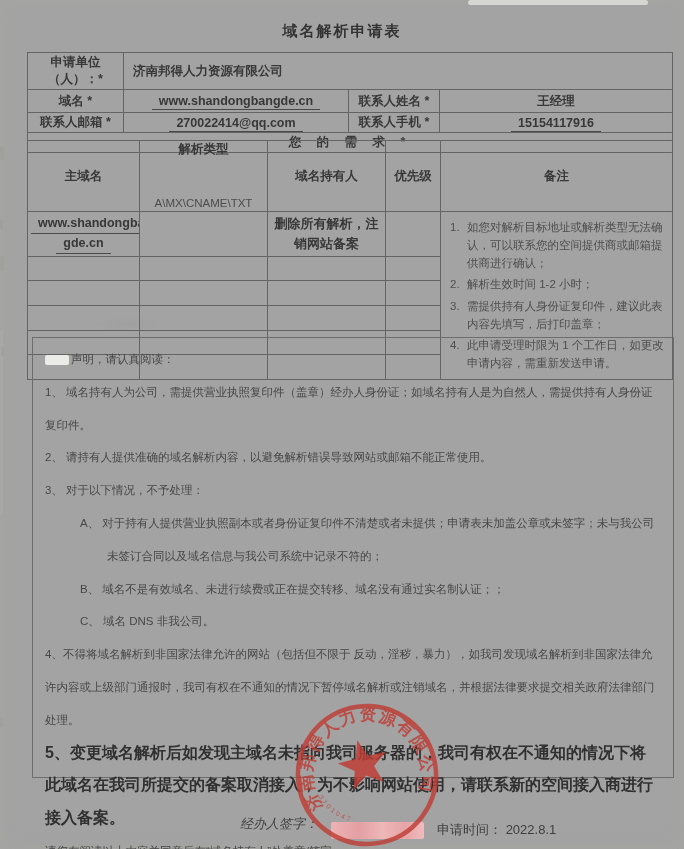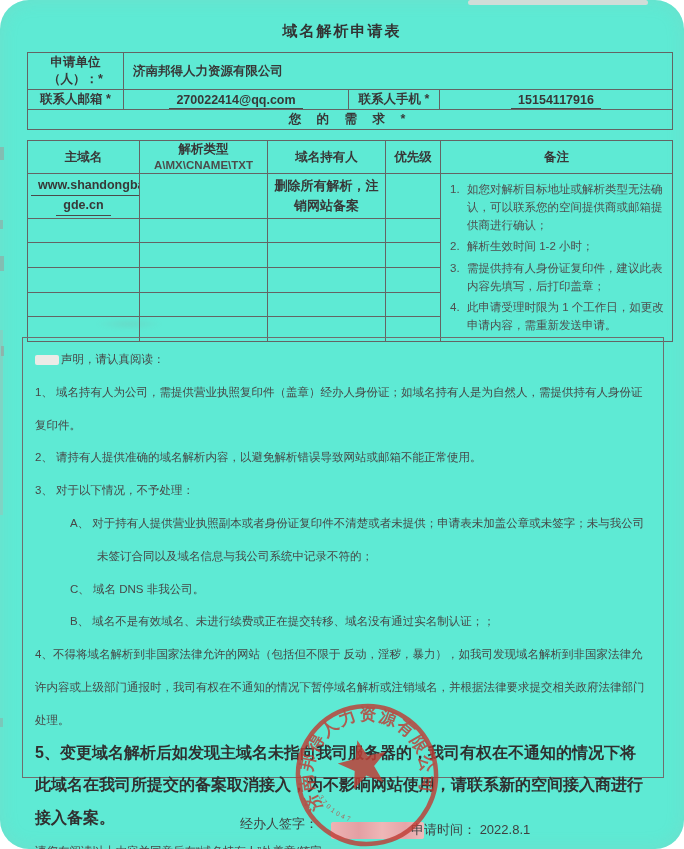--- a/index.html
+++ b/index.html
@@ -1,22 +1,21 @@
 <!DOCTYPE html>
 <html><head>
 <meta charset="utf-8">
 <style>
   * { margin:0; padding:0; box-sizing:border-box; }
   html,body { background:#ffffff; }
   body { font-family:"Liberation Sans","DejaVu Sans",sans-serif; }
   .page {
     position:relative; width:684px; height:849px; margin:0 auto;
-    background:#5eead4; overflow:hidden; color:#3a3a3a;
+    background:#a3a3a3; overflow:hidden; color:#3a3a3a;
     box-shadow:inset 0 0 18px rgba(180,175,165,.18);
-    border-radius:29px;
   }
   .doc-title {
     position:absolute; top:22px; left:0; width:100%;
     text-align:center; font-size:15px; font-weight:bold; letter-spacing:2px; color:#333;
   }
   
   table { border-collapse:collapse; table-layout:fixed; width:645px; }
   td {
     border:1px solid #646464; font-size:12.5px; font-weight:bold; color:#383838;
     text-align:center; vertical-align:middle; overflow:hidden; padding:1px 3px;
@@ -24,52 +23,52 @@
   .info-wrap  { position:absolute; left:27px; top:52px; }
   .needs-wrap { position:absolute; left:27px; top:140px; }
   .r1 td { height:26px; }
   .r2 td { height:23px; }
   .r3 td { height:20px; }
   .r4 td { height:17px; letter-spacing:6px; font-size:12.5px; }
   .left { text-align:left; padding-left:9px; }
   .uline { border-bottom:1px solid #4a4a4a; padding:0 7px 1px; }
   .hdr td { height:33px; }
   .hdr .two-line { line-height:1.25;text-align:center; }
-  .type-sub { display:block; font-weight:bold; font-size:11.5px; color:#4c4c4c; }
+  .type-sub { display:block; font-weight:normal; font-size:11.5px; color:#4c4c4c;margin-top:38px; }
   .datarow td { height:42px; }
   .cell-domain span { display:inline-block; line-height:18px; }
   .cell-addr { line-height:1.55; font-size:13px; }
   .empty td { height:24px; }
   .cell-remarks {
     vertical-align:top; text-align:left; padding:6px 8px 4px 9px;
     font-weight:normal; color:#4e4e4e;
   }
   .rk { display:flex; font-size:11.5px; line-height:1.58; margin-bottom:3px; }
   .rk-n { width:17px; flex:none; }
   .rk-t { flex:1; }
   
   .decl-box {
-    position:absolute; left:22px; top:337px; width:642px; height:441px;
+    position:absolute; left:32px; top:337px; width:642px; height:441px;
     border:1px solid #6e6e6e; padding:5px 13px 0 12px;
     font-size:11.5px; color:#474747;
   }
   .decl-box p { line-height:32.8px; white-space:normal; }
   .sub { padding-left:62px; text-indent:-27px; }
   .bold-item { font-weight:bold; color:#303030; font-size:16px; }
   .faded-blob { display:inline-block; width:24px; height:10px; background:#ebebe7; border-radius:2px; margin-right:2px; vertical-align:middle; }
   
   .holder-line { position:absolute; left:240px; top:790px; font-size:13px; color:#3f3f3f; }
   .holder-note { margin-left:14px; }
-  .handler-label { position:absolute; left:240px; top:815px; font-size:13px; color:#3f3f3f; }
+  .handler-label { position:absolute; left:240px; top:815px; font-size:13px; color:#3f3f3f;font-style:italic; }
   .redaction {
     position:absolute; left:331px; top:822px; width:93px; height:17px; border-radius:2px;
     background:linear-gradient(90deg,#edb3b4,#e49fa3 30%,#eeb7b7 55%,#e6a4a8 80%,#efbcbc);
     filter:blur(.4px);
   }
-  .time-line { position:absolute; left:411px; top:821px; font-size:13px; color:#3f3f3f; }
+  .time-line { position:absolute; left:437px; top:821px; font-size:13px; color:#3f3f3f; }
   
   .seal { position:absolute; left:290px; top:698px; width:154px; height:154px; opacity:.88; filter:blur(.3px); }
   
   .artifact { position:absolute; background:#9c9c99; }
   .a-top { left:468px; top:0; width:180px; height:5px; background:#dcdcd8; border-radius:3px; opacity:.9; }
   .a1 { left:0; top:147px; width:4px; height:13px; opacity:.55; }
   .a2 { left:0; top:220px; width:3px; height:9px;  opacity:.5; }
   .a3 { left:0; top:256px; width:4px; height:15px; opacity:.55; }
   .a4 { left:0; top:330px; width:3px; height:185px; background:#b2b2ae; opacity:.35; }
   .a5 { left:1px; top:346px; width:3px; height:10px; opacity:.6; }
@@ -98,20 +97,26 @@
       <colgroup>
           <col style="width:96px">
           <col style="width:225px">
           <col style="width:91px">
           <col style="width:233px">
         </colgroup>
       <tbody>
           <tr class="r1">
         <td>申请单位（人）：*</td>
         <td colspan="3" class="left">济南邦得人力资源有限公司</td>
+      </tr>
+      <tr class="r2">
+        <td>域名 *</td>
+        <td><span class="uline">www.shandongbangde.cn</span></td>
+        <td>联系人姓名 *</td>
+        <td>王经理</td>
       </tr>
       <tr class="r3">
         <td>联系人邮箱 *</td>
         <td><span class="uline">270022414@qq.com</span></td>
         <td>联系人手机 *</td>
         <td><span class="uline">15154117916</span></td>
       </tr>
       <tr class="r4">
         <td colspan="4">您 的 需 求 *</td>
       </tr>
@@ -199,22 +204,22 @@
     </tbody>
       </table>
   </div>
 
   <div class="decl-box">
     <p><span class="faded-blob"></span><span>声明，请认真阅读：</span></p>
     <p>1、 域名持有人为公司，需提供营业执照复印件（盖章）经办人身份证；如域名持有人是为自然人，需提供持有人身份证复印件。</p>
     <p>2、 请持有人提供准确的域名解析内容，以避免解析错误导致网站或邮箱不能正常使用。</p>
     <p>3、 对于以下情况，不予处理：</p>
     <p class="sub">A、 对于持有人提供营业执照副本或者身份证复印件不清楚或者未提供；申请表未加盖公章或未签字；未与我公司未签订合同以及域名信息与我公司系统中记录不符的；</p>
+    <p class="sub">B、 域名不是有效域名、未进行续费或正在提交转移、域名没有通过实名制认证；；</p>
     <p class="sub">C、 域名 DNS 非我公司。</p>
-    <p class="sub">B、 域名不是有效域名、未进行续费或正在提交转移、域名没有通过实名制认证；；</p>
     <p>4、不得将域名解析到非国家法律允许的网站（包括但不限于 反动，淫秽，暴力），如我司发现域名解析到非国家法律允许内容或上级部门通报时，我司有权在不通知的情况下暂停域名解析或注销域名，并根据法律要求提交相关政府法律部门处理。</p>
     <p class="bold-item">5、变更域名解析后如发现主域名未指向我司服务器的，我司有权在不通知的情况下将此域名在我司所提交的备案取消接入，为不影响网站使用，请联系新的空间接入商进行接入备案。</p>
     <p>请您在阅读以上内容并同意后在“域名持有人”处盖章/签字</p>
   </div>
 
   <div class="handler-label">经办人签字：</div>
   <div class="redaction"></div>
   <div class="time-line">
     <span>申请时间：</span>
     <span>2022.8.1</span>

